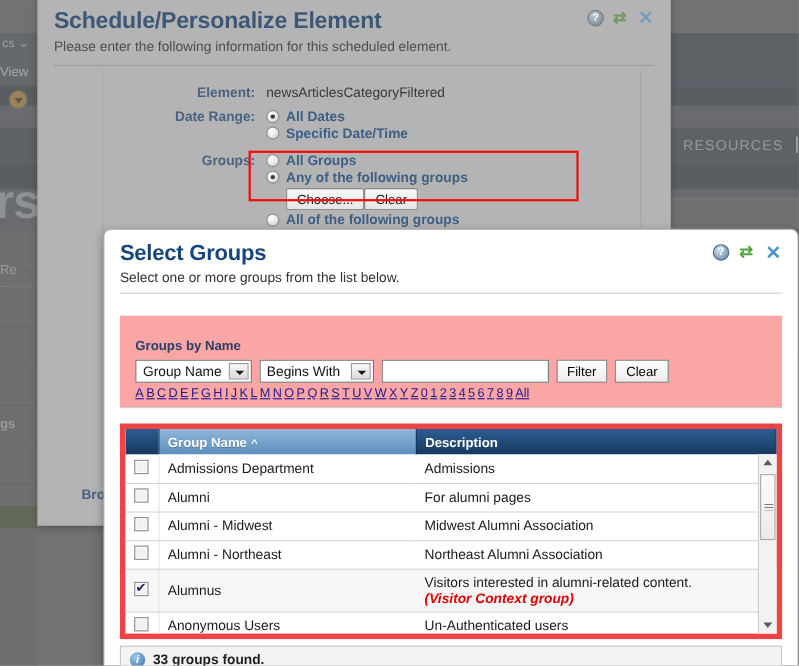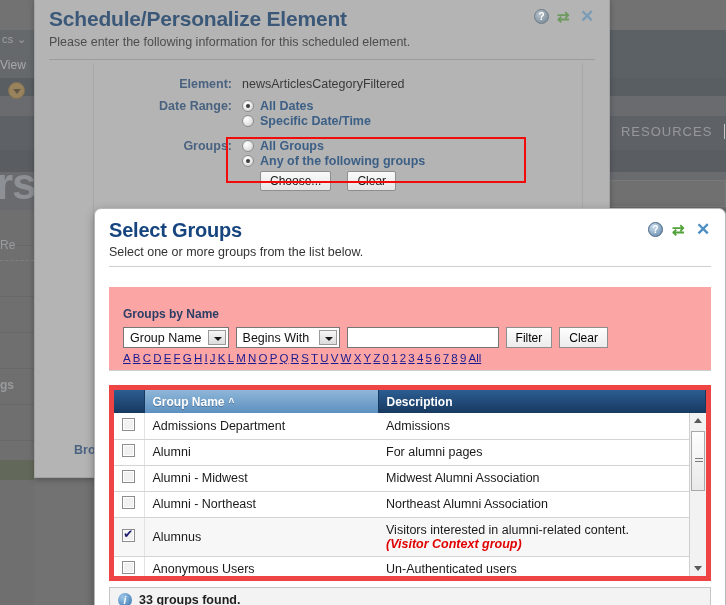--- a/index.html
+++ b/index.html
@@ -129,21 +129,21 @@
   }
   .radio.on::after {
     content: ""; position: absolute; left: 3px; top: 3px;
     width: 4px; height: 4px; border-radius: 50%; background: #3a3a3a;
   }
 
   .groups-box {
     position: absolute; left: 132px; top: 74px; width: 300px; height: 46px;
     border: 2px solid #f20b0b; pointer-events: none;
   }
-  .btnrow { display: flex; gap: 16px; margin: 3px 0 2px 18px; }
+  .btnrow { display: flex; gap: 0; margin: 3px 0 2px 18px; }
   .btn {
     font-family: "Liberation Sans", sans-serif;
     font-size: 12px; color: #1a1a1a;
     background: linear-gradient(#fafafa, #e6e6e6);
     border: 1px solid #8e8e8e; border-radius: 2px;
     padding: 2px 9px; line-height: 14px; cursor: default;
   }
   .brow-label {
     position: absolute; left: -20px; top: 380px;
     font-size: 12.5px; font-weight: bold; color: #4a6380;
@@ -371,20 +371,24 @@
               <label>All Groups</label>
             </div>
             <div class="opt">
               <span class="radio on"></span>
               <label>Any of the following groups</label>
             </div>
             <div class="btnrow">
               <button class="btn">Choose...</button>
               <button class="btn">Clear</button>
             </div>
+            <div class="opt">
+              <span class="radio"></span>
+              <label>All of the following groups</label>
+            </div>
           </div>
         </div>
 
         <div class="groups-box"></div>
         <div class="brow-label">Brow</div>
       </div>
     </div>
   </div>
 
   <div class="dlg2">

